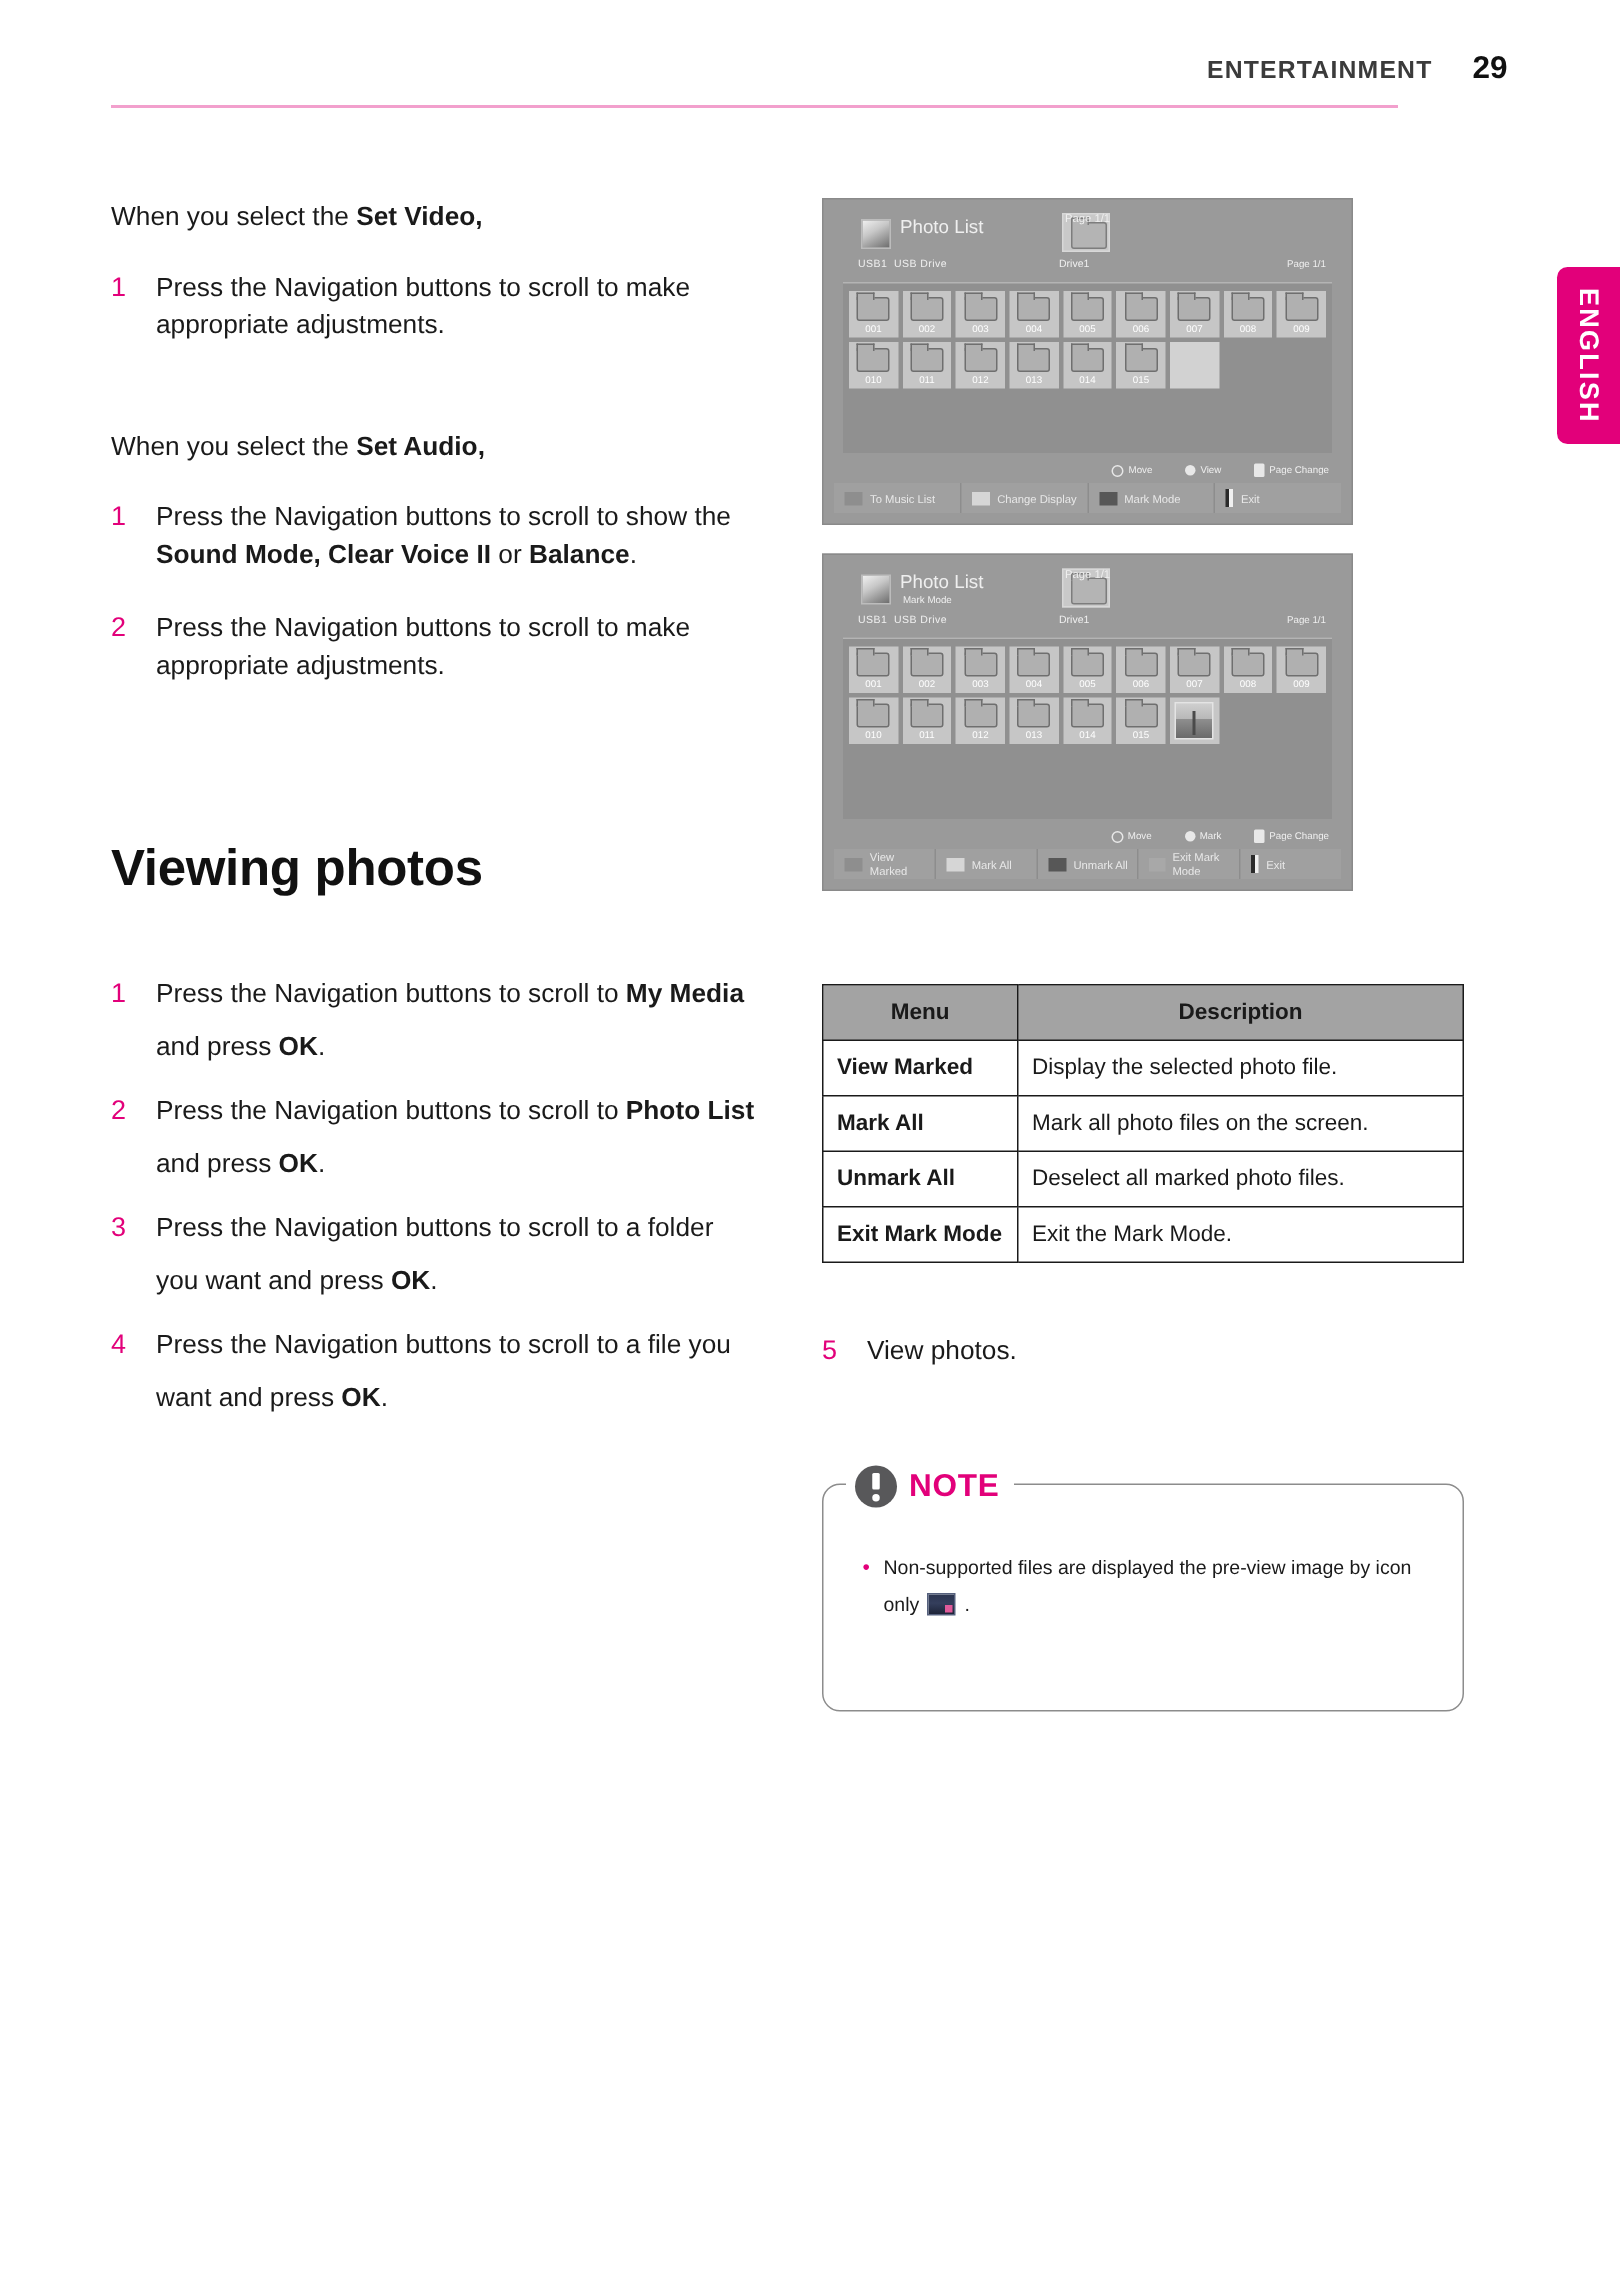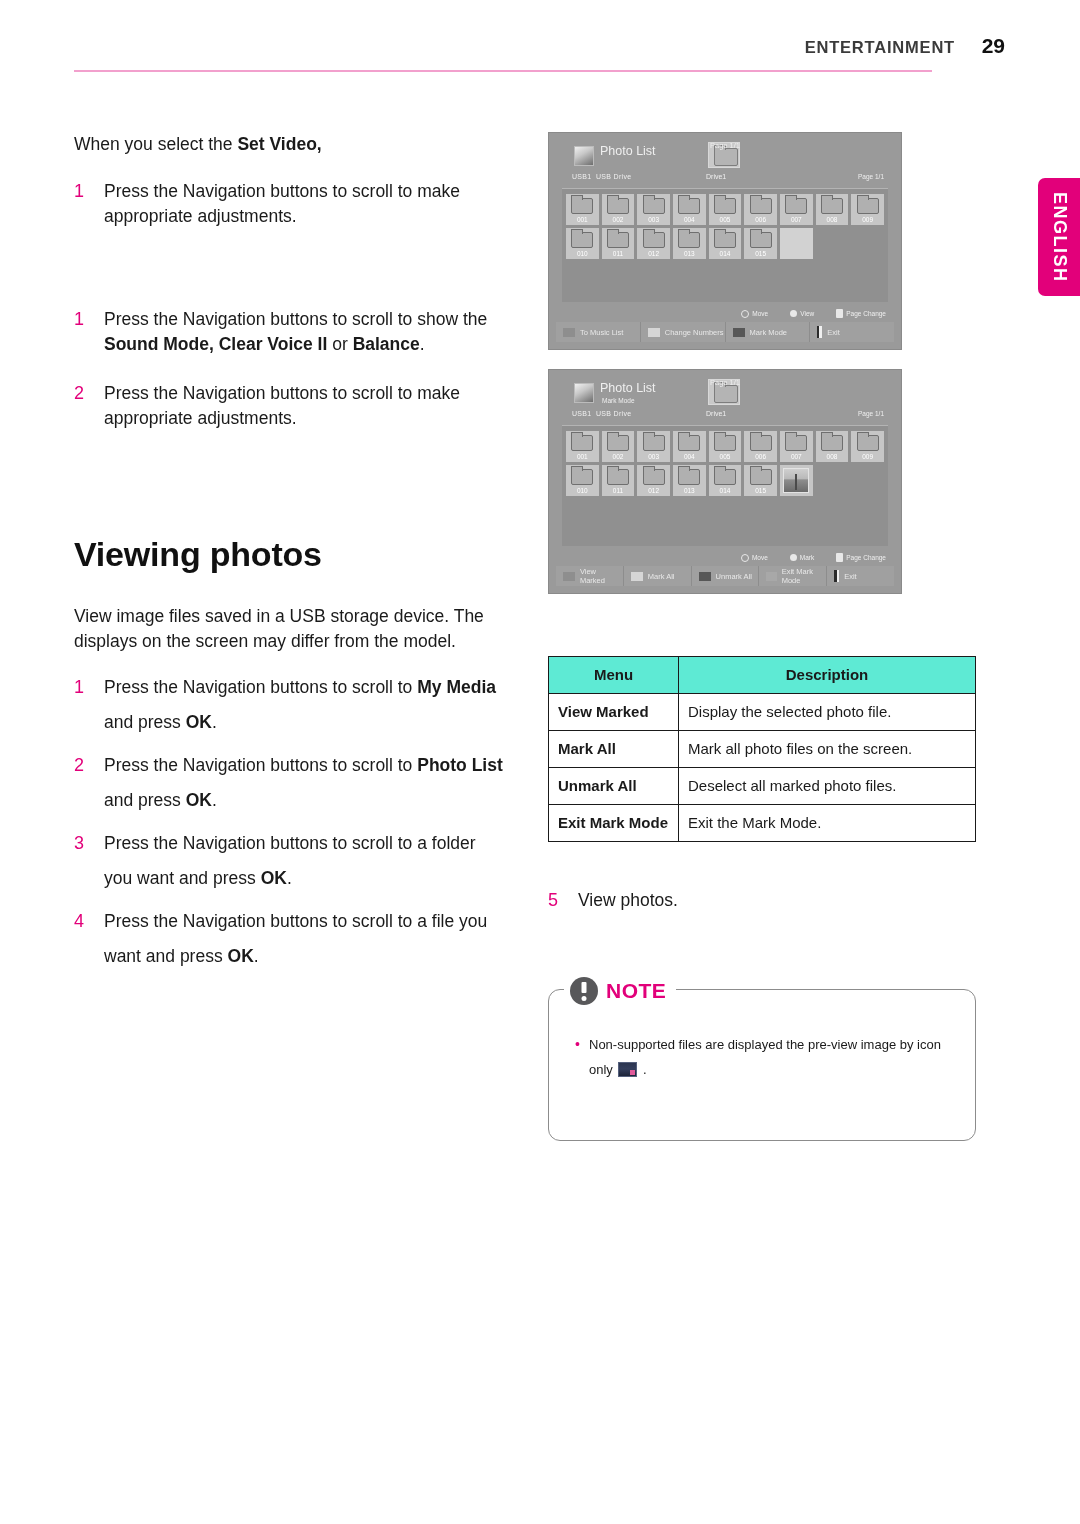--- a/index.html
+++ b/index.html
@@ -199,21 +199,21 @@
   
   table.menu-table {
     border-collapse: collapse; width: 428px; margin: 0;
     font-size: 15px;
   }
   table.menu-table th, table.menu-table td {
     border: 1px solid #1a1a1a; padding: 8px 9px; text-align: left;
     line-height: 20px;
   }
   table.menu-table th {
-    background: #5eead4; text-align: center; font-weight: bold; font-size: 15px;
+    background: #a3a3a3; text-align: center; font-weight: bold; font-size: 15px;
   }
   table.menu-table td.k { font-weight: bold; white-space: nowrap; width: 130px; }
 
   
   .note-wrap { position: relative; margin-top: 0; }
   .note-box {
     border: 1.5px solid #8c8c8c; border-radius: 12px;
     padding: 42px 18px 20px 24px; min-height: 152px;
   }
   .note-head {
@@ -280,38 +280,40 @@
     </p>
     <div class="gap-22"></div>
 
     <div class="step">
       <span class="step-num">1</span>
       <span class="step-txt">Press the Navigation buttons to scroll to make appropriate adjustments.</span>
     </div>
 
     <div class="gap-48"></div>
 
+    <p class="para">
+      <span>When you select the </span><b>Set Audio,</b>
+    </p>
     <div class="gap-22"></div>
 
     <div class="step">
       <span class="step-num">1</span>
       <span class="step-txt"><span>Press the Navigation buttons to scroll to show the </span><b>Sound Mode, Clear Voice II</b><span> or </span><b>Balance</b><span>.</span></span>
     </div>
     <div class="gap-16"></div>
 
     <div class="step">
       <span class="step-num">2</span>
       <span class="step-txt">Press the Navigation buttons to scroll to make appropriate adjustments.</span>
     </div>
 
     <div style="height:96px"></div>
 
     <h2 class="section-title">Viewing photos</h2>
 
-    <p class="para">View image files saved in a USB storage device. The displays on the screen may differ from the model.</p>
     <div class="gap-16"></div>
 
     <div class="step loose">
       <span class="step-num" style="line-height:35px">1</span>
       <span class="step-txt"><span>Press the Navigation buttons to scroll to </span><b>My Media</b><span> and press </span><b>OK</b><span>.</span></span>
     </div>
 
     <div class="step loose">
       <span class="step-num" style="line-height:35px">2</span>
       <span class="step-txt"><span>Press the Navigation buttons to scroll to </span><b>Photo List</b><span> and press </span><b>OK</b><span>.</span></span>
@@ -421,21 +423,21 @@
               <span>Page Change</span>
             </span>
           </div>
         <div class="tv-bar" id="bar1">
             <div class="tv-btn">
               <span class="swatch sw-red"></span>
               <span>To Music List</span>
             </div>
             <div class="tv-btn">
               <span class="swatch sw-green"></span>
-              <span>Change Numbers</span>
+              <span>Change Display</span>
             </div>
             <div class="tv-btn">
               <span class="swatch sw-yellow"></span>
               <span>Mark Mode</span>
             </div>
             <div class="tv-btn">
               <span class="swatch sw-exit"></span>
               <span>Exit</span>
             </div>
           </div>

